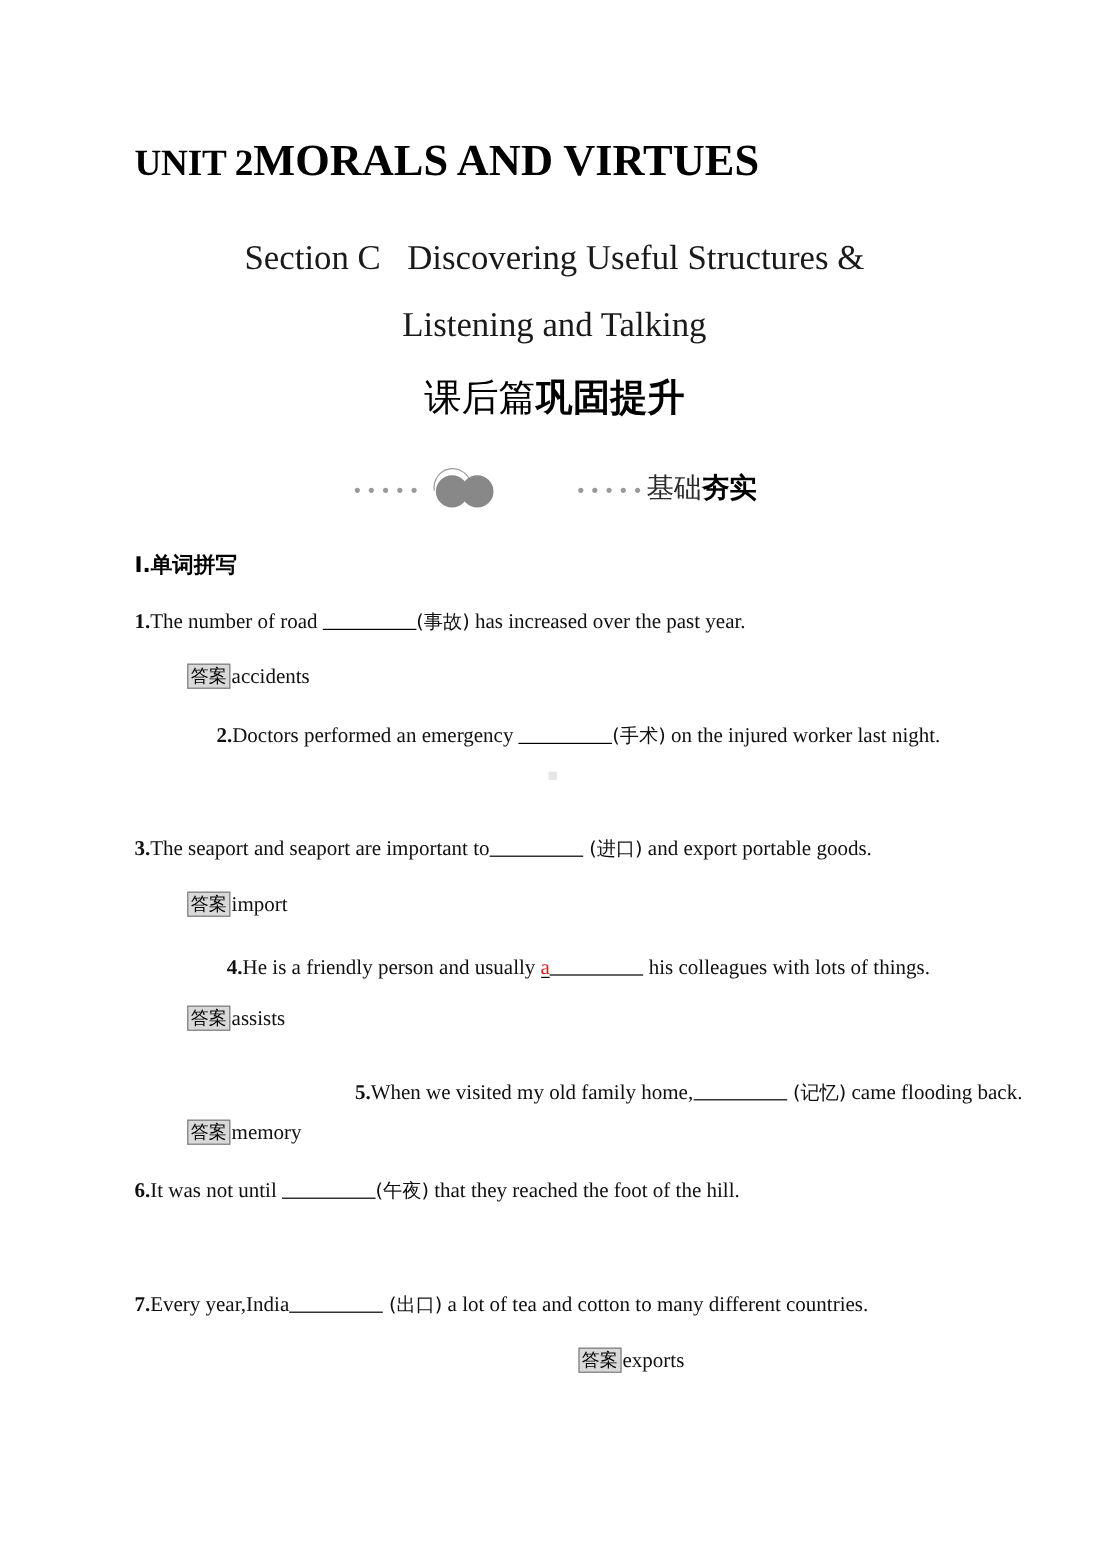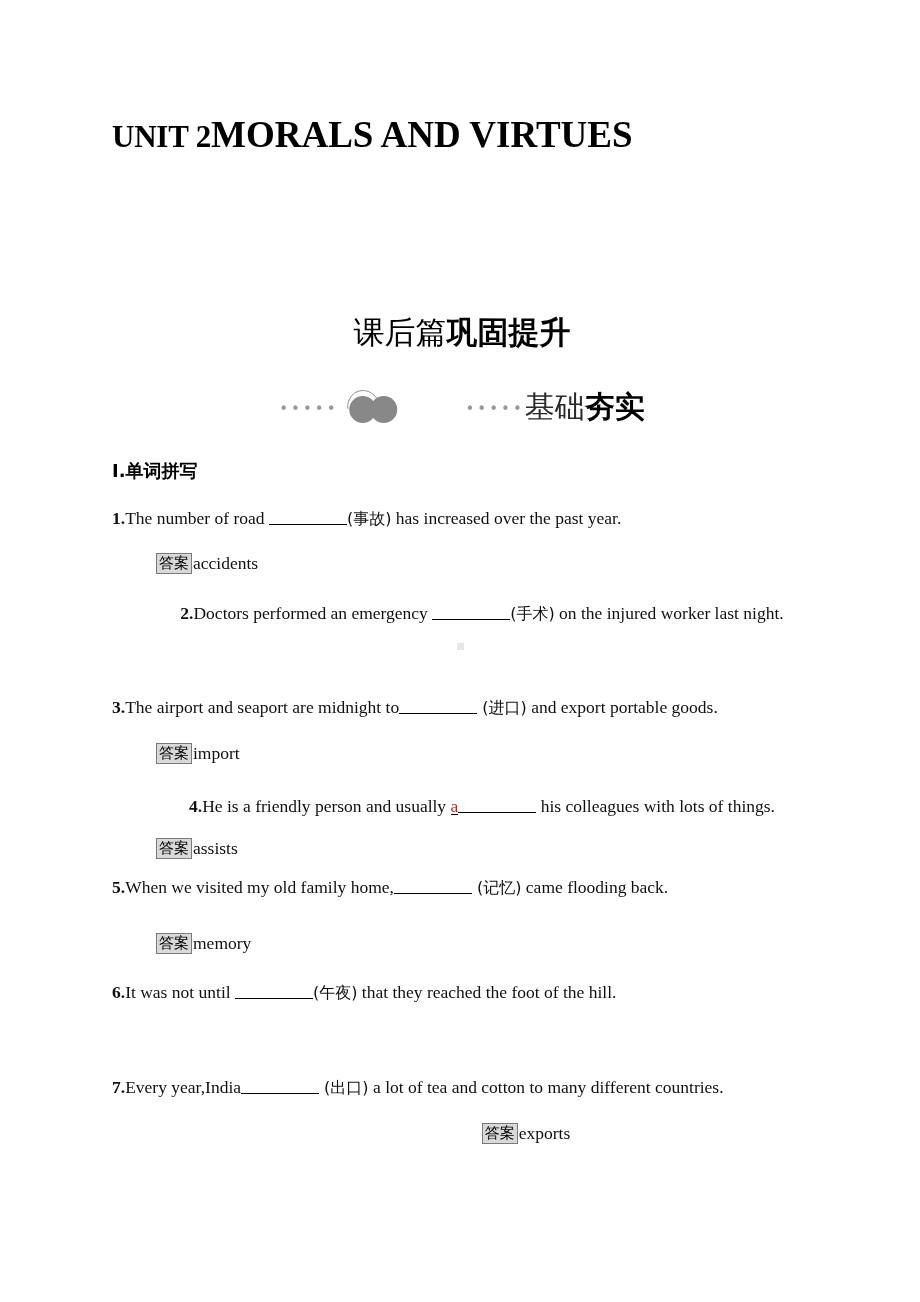--- a/index.html
+++ b/index.html
@@ -119,21 +119,21 @@
     width: 30px; height: 30px;
     border: 1.6px solid #9b9b9b;
     border-radius: 50%;
     border-right-color: transparent;
     border-bottom-color: transparent;
     transform: rotate(35deg);
   }
   .deco-spacer { display: inline-block; width: 62px; }
   .deco-label {
     font-family: "DejaVu Sans", "Liberation Sans", sans-serif;
-    font-size: 30px;
+    font-size: 23px;
     line-height: 1;
     position: relative;
     top: 1px;
   }
   .deco-label .lbl-light { font-weight: normal; color: #2a2a2a; font-family:"Liberation Serif","DejaVu Serif",serif; }
   .deco-label .lbl-heavy { font-weight: bold; color: #000; }
 
   
   .sec-head {
     position: absolute;
@@ -207,20 +207,24 @@
 </style>
 </head>
 <body>
 
 <div class="page">
 
   <div class="unit-title">
     <span class="unit-prefix">UNIT 2</span><span class="unit-main">MORALS AND VIRTUES</span>
   </div>
 
+  <div class="section-title">
+    <span>Section C</span><span class="gap"></span><span>Discovering Useful Structures &amp;</span><br>
+    <span>Listening and Talking</span>
+  </div>
 
   <div class="cn-banner">
     <span class="light">课后篇</span><span class="heavy">巩固提升</span>
   </div>
 
   <div class="deco-row">
     <div class="deco-inner">
       <span class="dots">•••••</span>
       <span class="circles-wrap">
         <span class="arc"></span>
@@ -241,34 +245,34 @@
   <div class="aitem" style="top:553px;">
     <span class="badge">答案</span><span class="ans-text">accidents</span>
   </div>
 
   <div class="qitem" style="top:602px;text-align:center;">
     <span class="qnum">2.</span><span>Doctors performed an emergency </span><span class="blank w1"></span><span class="hint">(手术)</span><span> on the injured worker last night.</span>
   </div>
   <div class="artifact" style="left:457px; top:643px;"></div>
 
   <div class="qitem" style="top:696px;">
-    <span class="qnum">3.</span><span>The airport and seaport are midnight to</span><span class="blank w1"></span><span class="hint"> (进口)</span><span> and export portable goods.</span>
+    <span class="qnum">3.</span><span>The seaport and seaport are important to</span><span class="blank w1"></span><span class="hint"> (进口)</span><span> and export portable goods.</span>
   </div>
   <div class="aitem" style="top:743px;">
     <span class="badge">答案</span><span class="ans-text">import</span>
   </div>
 
   <div class="qitem" style="top:795px;text-align:center;">
     <span class="qnum">4.</span><span>He is a friendly person and usually </span><span class="pre-letter">a</span><span class="blank w1"></span><span class="hint"></span><span> his colleagues with lots of things.</span>
   </div>
   <div class="aitem" style="top:838px;">
     <span class="badge">答案</span><span class="ans-text">assists</span>
   </div>
 
-  <div class="qitem" style="top:876px;">
+  <div class="qitem" style="top:899px;text-align:right;">
     <span class="qnum">5.</span><span>When we visited my old family home,</span><span class="blank w1"></span><span class="hint"> (记忆)</span><span> came flooding back.</span>
   </div>
   <div class="aitem" style="top:933px;">
     <span class="badge">答案</span><span class="ans-text">memory</span>
   </div>
 
   <div class="qitem" style="top:981px;">
     <span class="qnum">6.</span><span>It was not until </span><span class="blank w1"></span><span class="hint">(午夜)</span><span> that they reached the foot of the hill.</span>
   </div>
 

